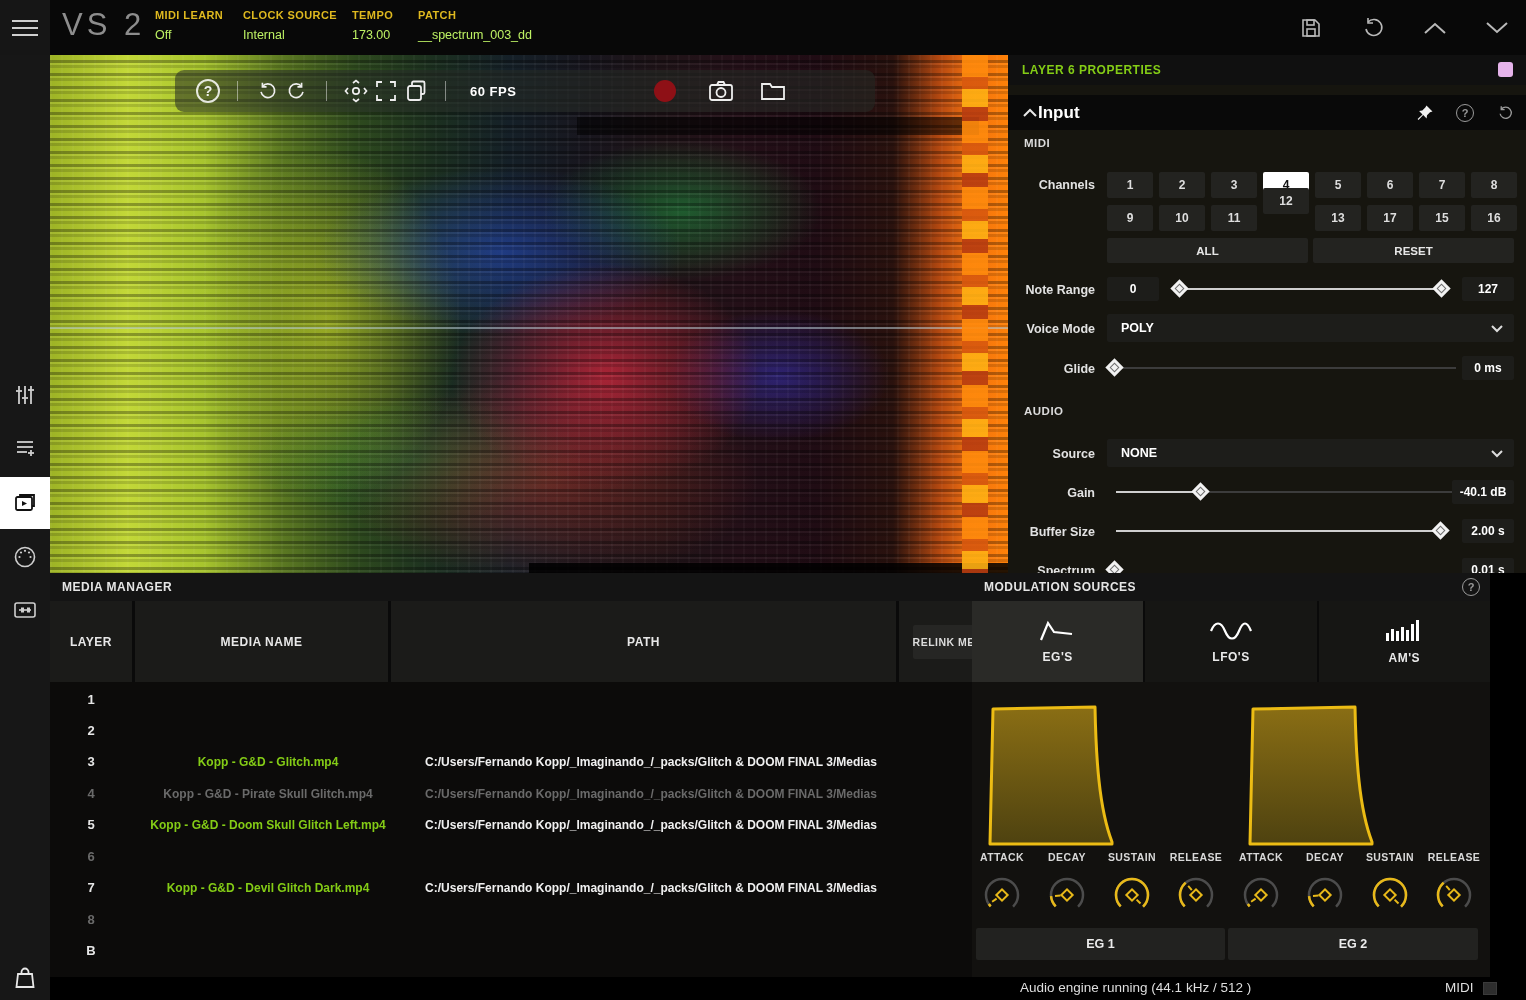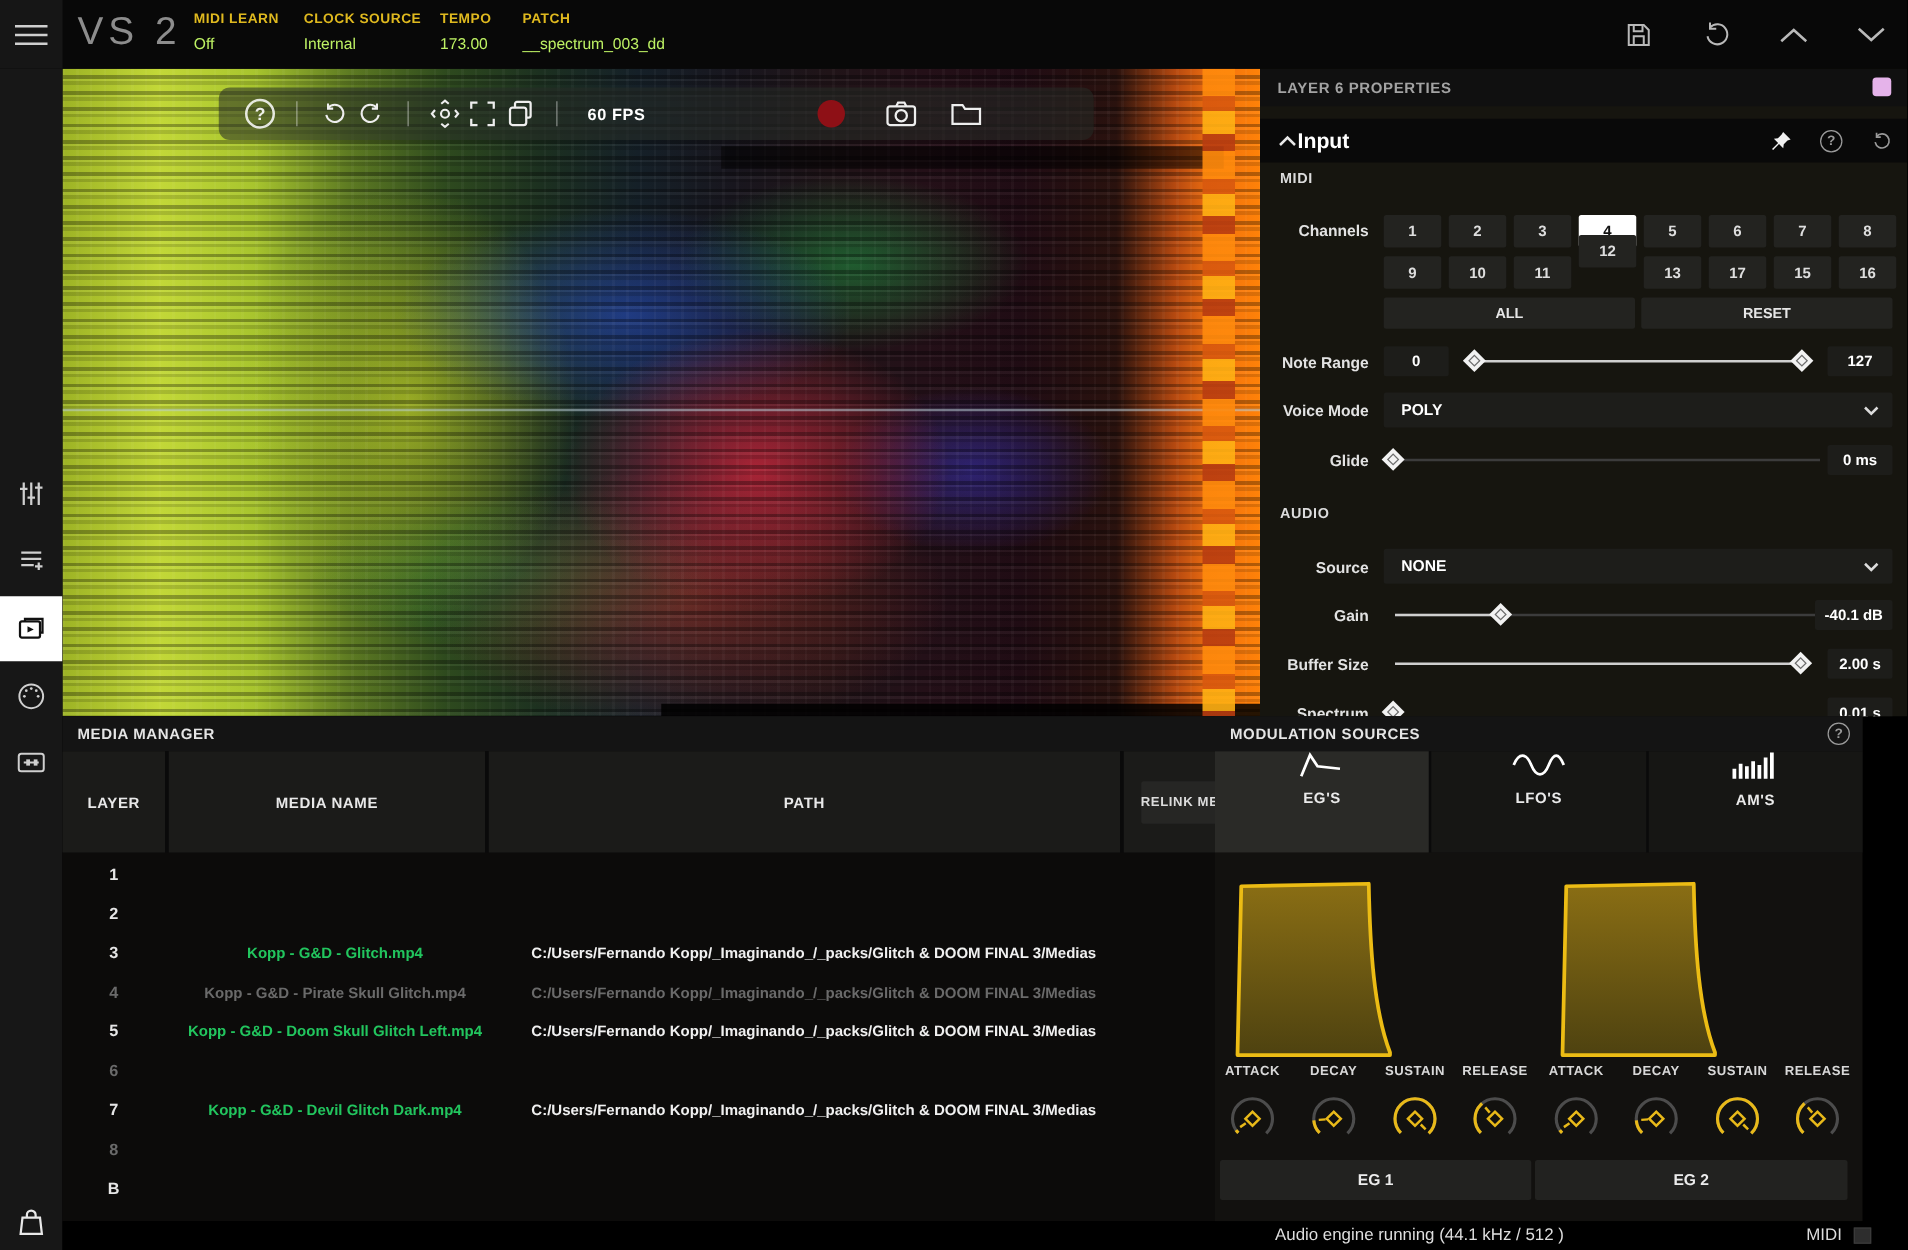--- a/index.html
+++ b/index.html
@@ -52,21 +52,21 @@
   .vt-sep { width:1px; height:20px; background:rgba(255,255,255,.45); margin:0 14px; }
   .vt-icon { display:flex; align-items:center; justify-content:center; width:30px; cursor:pointer; }
   .help-badge { width:24px; height:24px; border-radius:50%; border:2px solid rgba(255,255,255,.85); color:rgba(255,255,255,.9);
     font-size:14px; font-weight:700; display:flex; align-items:center; justify-content:center; }
   .vt-fps { font-size:13px; font-weight:700; color:#fff; letter-spacing:.5px; margin-left:10px; }
   .rec-dot { width:22px; height:22px; border-radius:50%; background:#8e1016; margin-left:138px; cursor:pointer; }
 
   
   .props { position:absolute; left:1008px; top:55px; width:518px; height:518px; background:#16150f; overflow:hidden; }
   .props-head { position:absolute; left:0; top:0; width:100%; height:30px; background:#101010; display:flex; align-items:center; padding:0 14px; }
-  .props-title { font-size:12px; font-weight:700; letter-spacing:.5px; color:#a3a3a3; }
+  .props-title { font-size:12px; font-weight:700; letter-spacing:.5px; color:#84cc16; }
   .layer-color { position:absolute; right:13px; top:7px; width:15px; height:15px; border-radius:3px; background:#e5b3ea; cursor:pointer; }
   .sec-head { position:absolute; left:0; top:40px; width:100%; height:35px; background:#090909; display:flex; align-items:center; padding:0 14px; }
   .sec-title { font-size:17px; font-weight:700; color:#fff; margin-left:0; }
   .sec-icons { position:absolute; right:12px; top:0; height:35px; display:flex; align-items:center; gap:22px; }
   .mini-help { width:18px; height:18px; border-radius:50%; border:1.5px solid #9a9a9a; color:#9a9a9a; font-size:11px; font-weight:700; display:flex; align-items:center; justify-content:center; }
   .subsec { position:absolute; left:16px; font-size:11.5px; font-weight:700; letter-spacing:.5px; color:#dcdcdc; }
   .prow-label { position:absolute; font-size:12.5px; font-weight:700; color:#e2e2e2; text-align:right; width:85px; left:2px; }
   .chanbtn { position:absolute; width:46px; height:26px; background:#232320; border-radius:2px; color:#dedede;
     font-size:12px; font-weight:700; display:flex; align-items:center; justify-content:center; cursor:pointer; }
   .chanbtn.selected { background:#fff; color:#111; }
@@ -85,28 +85,28 @@
   
   .media { position:absolute; left:50px; top:573px; width:958px; height:404px; background:#0c0b0a; }
   .panel-titlebar { position:absolute; left:0; top:0; width:100%; height:28px; background:#141414; display:flex; align-items:center; padding:0 12px; }
   .panel-title { font-size:12px; font-weight:700; letter-spacing:.5px; color:#e5e5e5; }
   .mm-header { position:absolute; left:0; top:28px; width:100%; height:81px; background:#0a0a0a; display:flex; gap:3px; }
   .mm-hcell { background:#1b1b19; display:flex; align-items:center; justify-content:center; font-size:12px; font-weight:700; letter-spacing:.5px; color:#e8e8e8; }
   .relink-btn { width:82px; height:34px; background:#262624; border-radius:2px; color:#dcdcdc; font-size:10.5px; font-weight:700;
     display:flex; align-items:center; justify-content:center; cursor:pointer; }
   .mm-row { position:absolute; left:0; width:100%; height:31px; display:flex; align-items:center; cursor:pointer; }
   .mm-num { position:absolute; left:26px; width:30px; text-align:center; font-size:13px; font-weight:700; color:#e6e6e6; }
-  .mm-name { position:absolute; left:85px; width:266px; text-align:center; font-size:12px; font-weight:700; color:#22c55e; }
+  .mm-name { position:absolute; left:85px; width:266px; text-align:center; font-size:12px; font-weight:700; color:#84cc16; }
   .mm-path { position:absolute; left:355px; width:492px; text-align:center; font-size:12px; font-weight:700; color:#f0f0f0; }
   .mm-row.dim .mm-num, .mm-row.dim .mm-name, .mm-row.dim .mm-path { color:#6a6a6a; }
 
   
   .mod { position:absolute; left:972px; top:573px; width:518px; height:404px; background:#12110f; }
   .mod-tabs { position:absolute; left:0; top:28px; width:100%; height:81px; display:flex; gap:2px; background:#0a0a0a; }
-  .mod-tab { flex:1; background:#161614; display:flex; flex-direction:column; align-items:center; justify-content:flex-start; gap:8px; cursor:pointer; }
+  .mod-tab { flex:1; background:#161614; display:flex; flex-direction:column; align-items:center; justify-content:center; gap:8px; cursor:pointer; }
   .mod-tab.active { background:#2a2a27; }
   .mod-tab .tlabel { font-size:12px; font-weight:700; color:#eaeaea; letter-spacing:.5px; }
   .eg-display { position:absolute; top:130px; }
   .adsr-label { position:absolute; top:278px; width:60px; text-align:center; font-size:10.5px; font-weight:700; color:#d8d8d8; letter-spacing:.4px; }
   .knob { position:absolute; top:300px; width:44px; height:44px; cursor:pointer; }
   .egbtn { position:absolute; top:355px; height:32px; background:#222220; border-radius:2px; color:#ececec; font-size:12.5px; font-weight:700;
     display:flex; align-items:center; justify-content:center; cursor:pointer; }
 
   
   .statusbar { position:absolute; left:50px; top:977px; width:1476px; height:23px; background:#000; }

